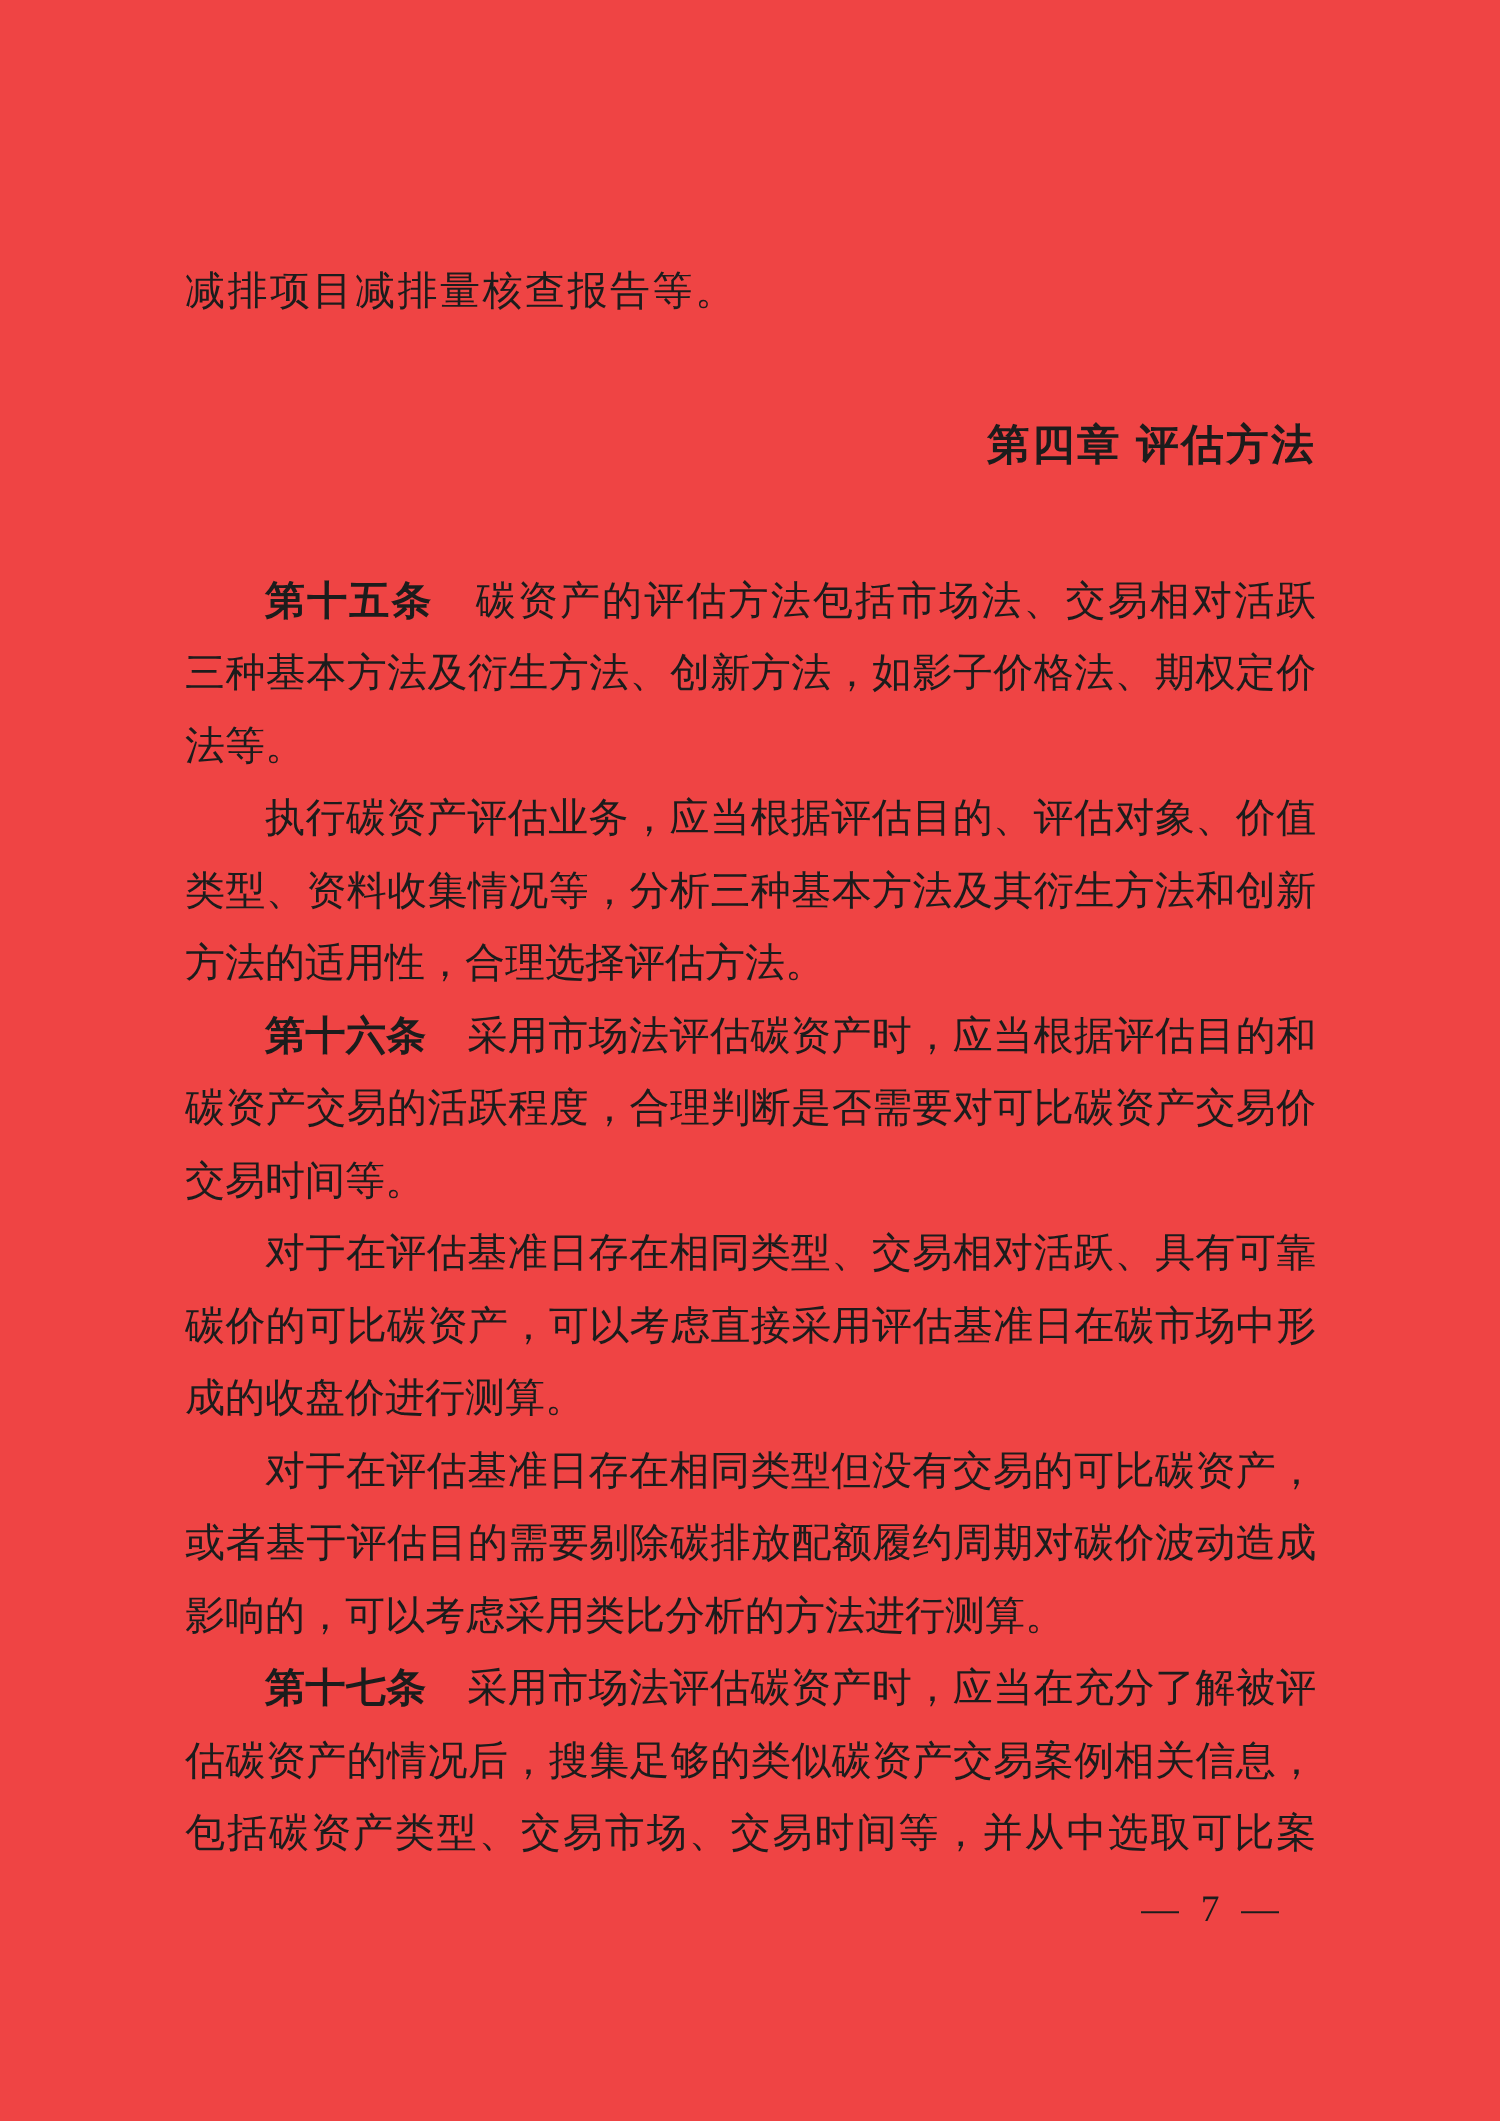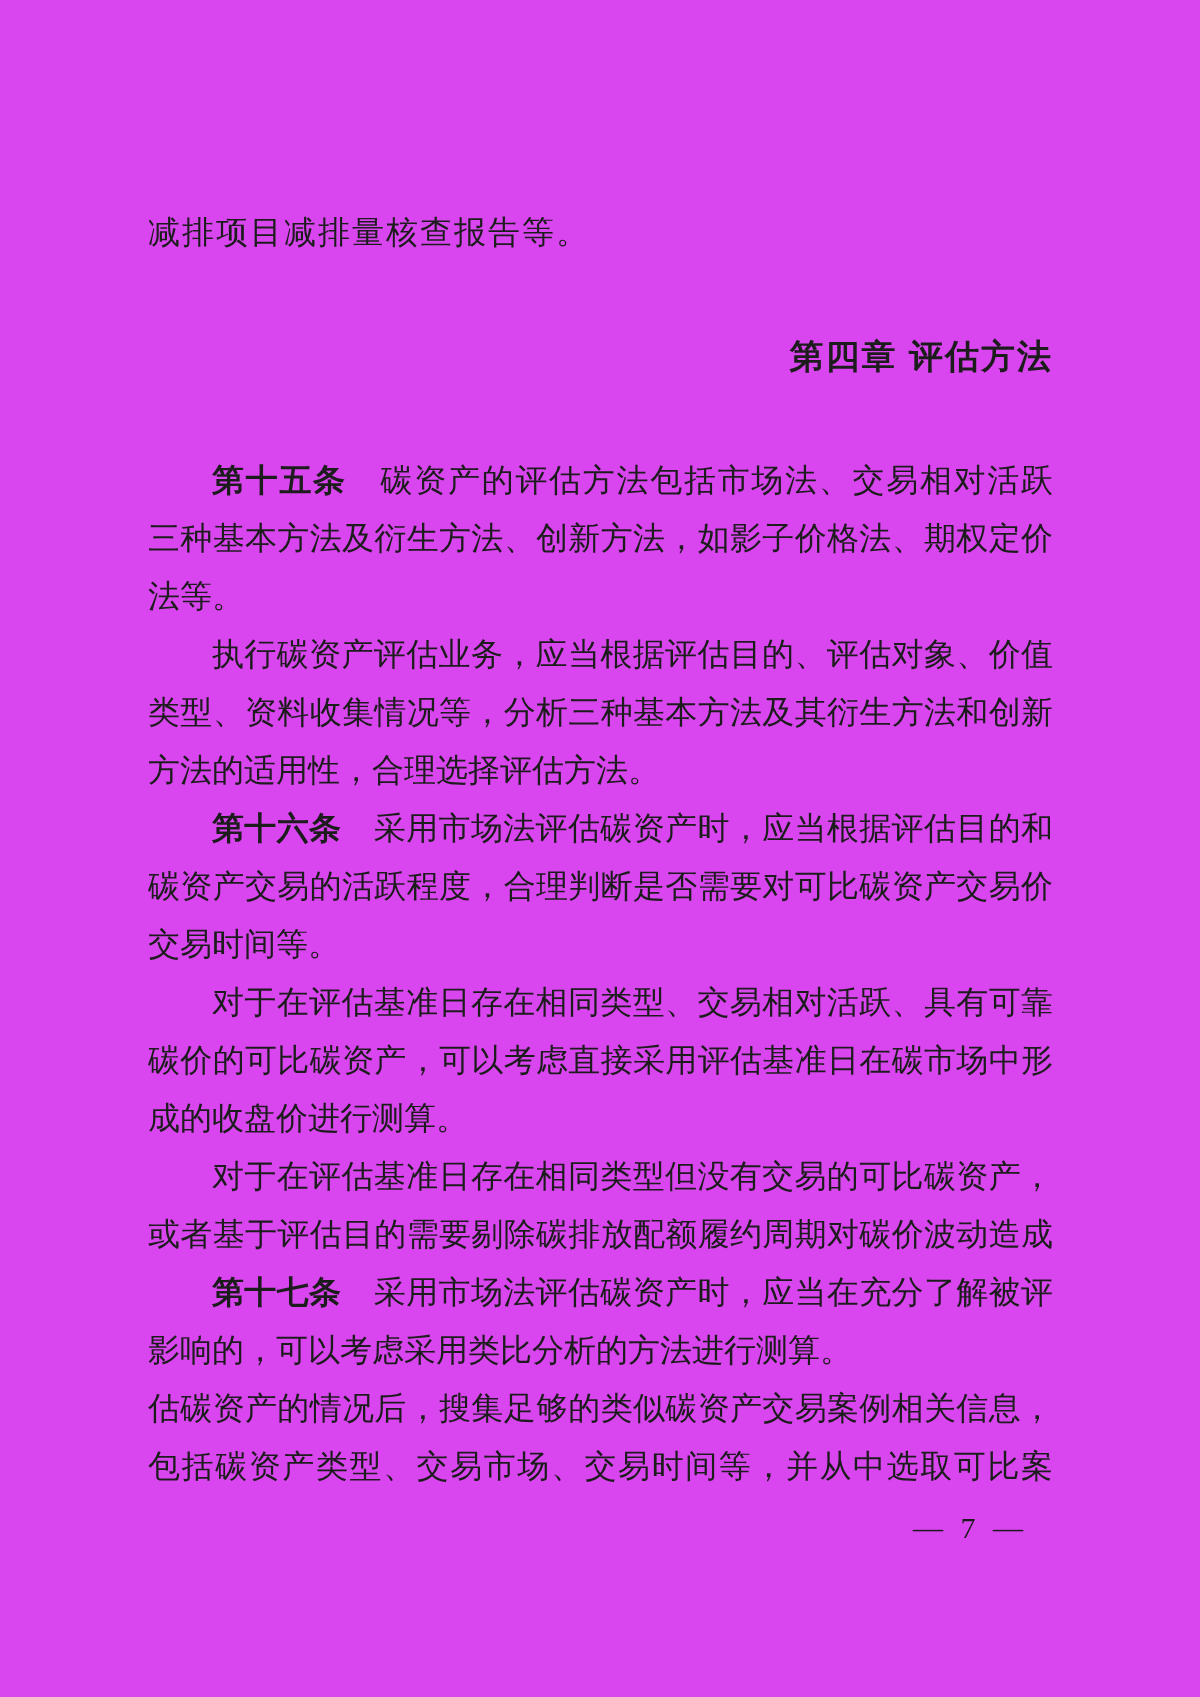--- a/index.html
+++ b/index.html
@@ -5,21 +5,21 @@
   html, body {
     margin: 0;
     padding: 0;
     background: #e8e8e8;
   }
   .page {
     position: relative;
     width: 1200px;
     height: 1697px;
     margin: 0 auto;
-    background: #d946ef;
+    background: #ef4444;
     overflow: hidden;
     font-family: "Liberation Serif", "DejaVu Serif", serif;
     color: #1c1c1c;
   }
   .intro-line {
     position: absolute;
     top: 212px;
     left: 148px;
     width: 905px;
     font-size: 32px;
@@ -105,23 +105,23 @@
     <div class="line jl ind"><span>对于在评估基准日存在相同类型、交易相对活跃、具有可靠</span></div>
 
     <div class="line jl"><span>碳价的可比碳资产，可以考虑直接采用评估基准日在碳市场中形</span></div>
 
     <div class="line"><span>成的收盘价进行测算。</span></div>
 
     <div class="line jl ind"><span>对于在评估基准日存在相同类型但没有交易的可比碳资产，</span></div>
 
     <div class="line jl"><span>或者基于评估目的需要剔除碳排放配额履约周期对碳价波动造成</span></div>
 
+    <div class="line"><span>影响的，可以考虑采用类比分析的方法进行测算。</span></div>
+
     <div class="line jl ind"><span class="b">第十七条</span><span>　采用市场法评估碳资产时，应当在充分了解被评</span></div>
-
-    <div class="line"><span>影响的，可以考虑采用类比分析的方法进行测算。</span></div>
 
     <div class="line jl"><span>估碳资产的情况后，搜集足够的类似碳资产交易案例相关信息，</span></div>
 
     <div class="line jl"><span>包括碳资产类型、交易市场、交易时间等，并从中选取可比案例。</span></div>
 
   </div>
 
   <div class="page-number">— 7 —</div>
 
 </div>

